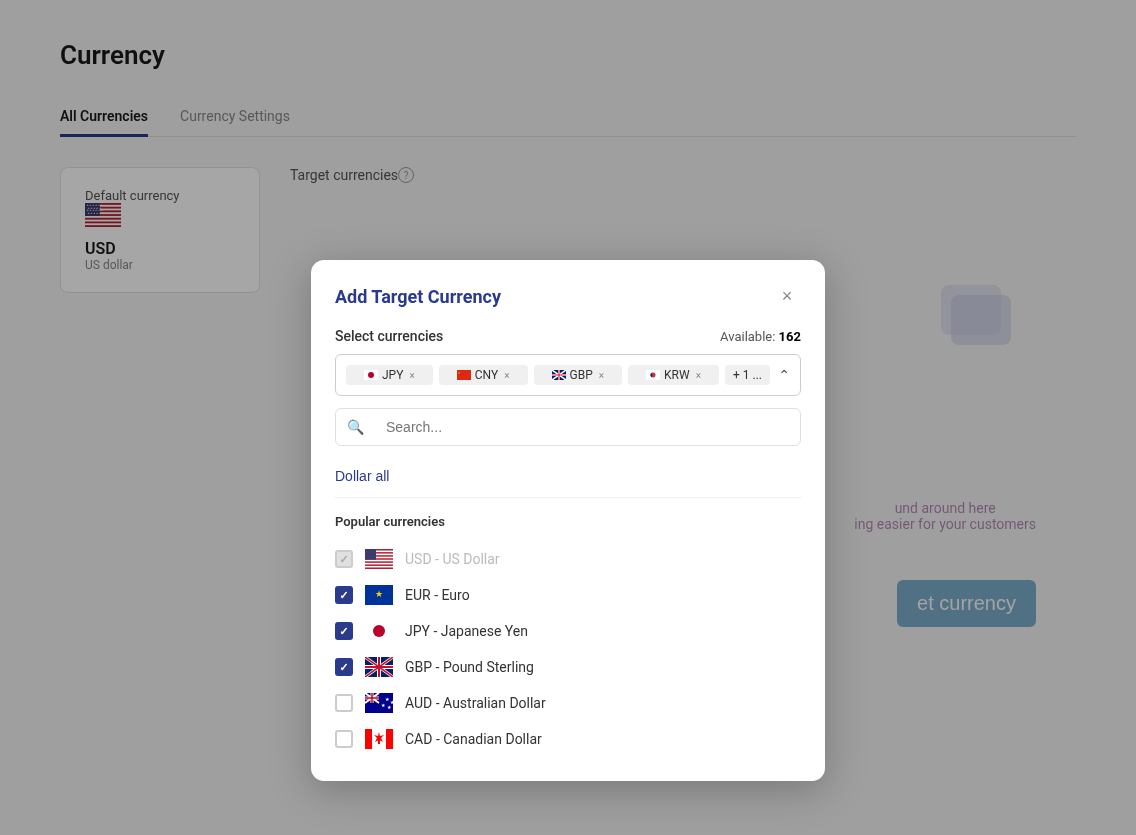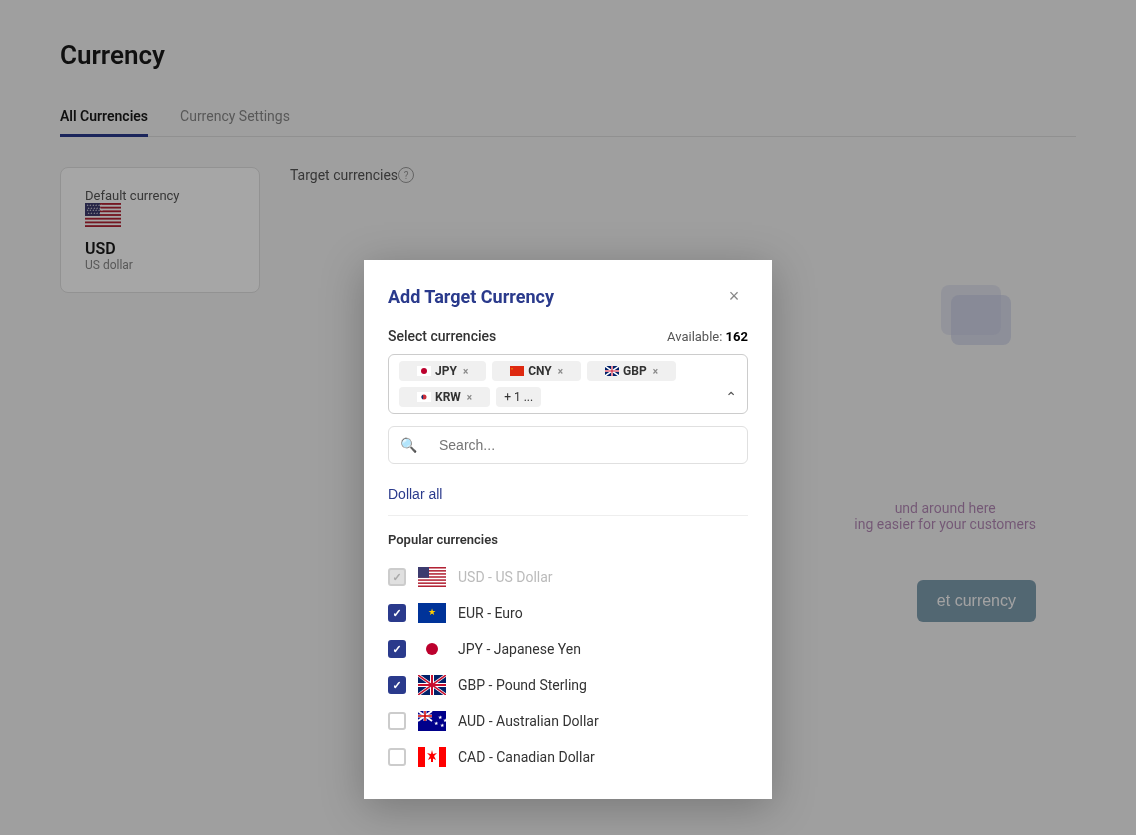--- a/index.html
+++ b/index.html
@@ -108,22 +108,22 @@
       background: rgba(0,0,0,0.35);
       display: flex;
       align-items: flex-start;
       justify-content: center;
       padding-top: 260px;
     }
 
     
     .modal {
       background: white;
-      border-radius: 0;
-      width: 408px;
+      border-radius: 13px;
+      width: 514px;
       box-shadow: 0 8px 40px rgba(0,0,0,0.25);
       overflow: hidden;
       position: relative;
     }
 
     .modal-header {
       display: flex;
       justify-content: space-between;
       align-items: center;
       padding: 22px 24px 18px;
@@ -191,21 +191,20 @@
 
     .tag {
       display: inline-flex;
       align-items: center;
       gap: 4px;
       background: #f0f0f0;
       border-radius: 4px;
       padding: 3px 18px;
       font-size: 12px;
       color: #333;
-      font-weight: bold;
     }
 
     .tag-flag {
       width: 14px;
       height: 10px;
       display: inline-block;
     }
 
     .tag-remove {
       cursor: pointer;
@@ -357,26 +356,26 @@
       color: #701a75;
       font-size: 14px;
       opacity: 0.5;
       text-align: center;
     }
 
     .btn-set-currency {
       position: absolute;
       right: 100px;
       top: 580px;
-      background: #0c4a6e;
+      background: #0369a1;
       color: white;
       border: none;
       border-radius: 6px;
       padding: 12px 20px;
-      font-size: 16px;
+      font-size: 20px;
       cursor: pointer;
       opacity: 0.5;
     }
   </style>
 </head>
 <body>
 
 <div class="page-bg">
   <h1 class="page-title">Currency</h1>
 

